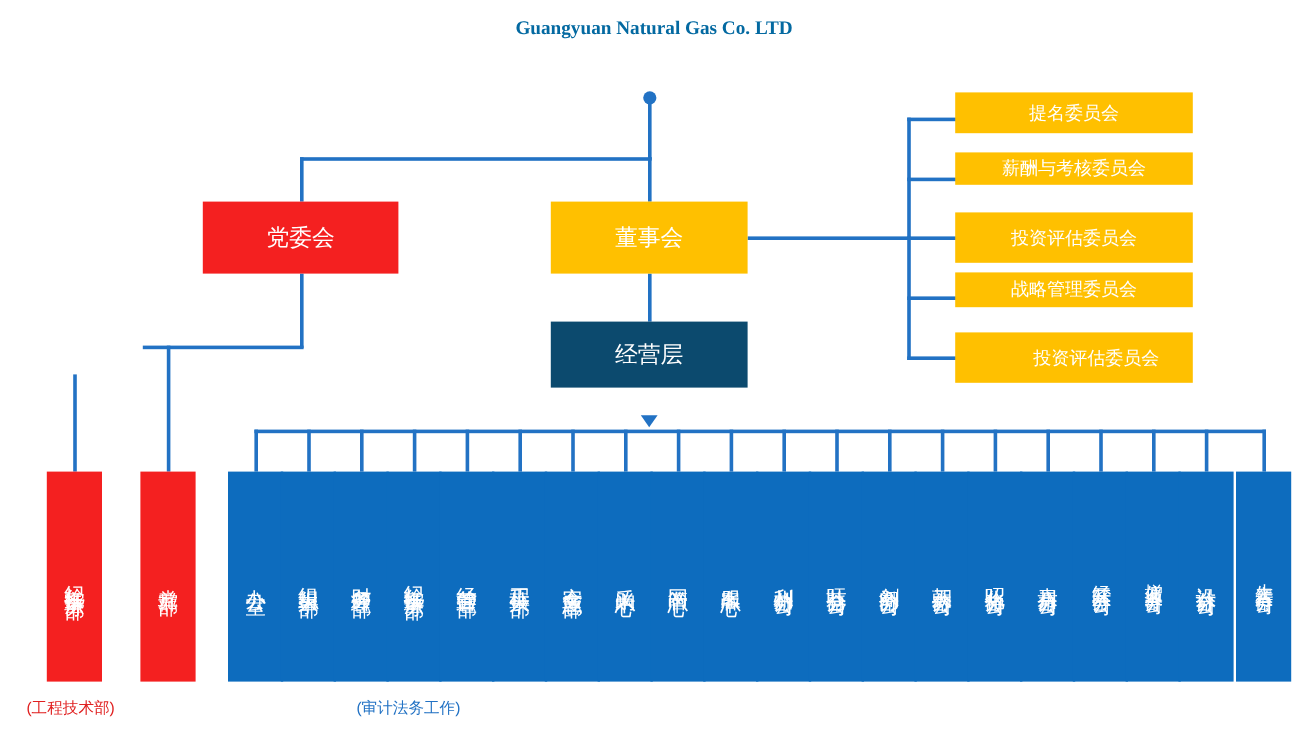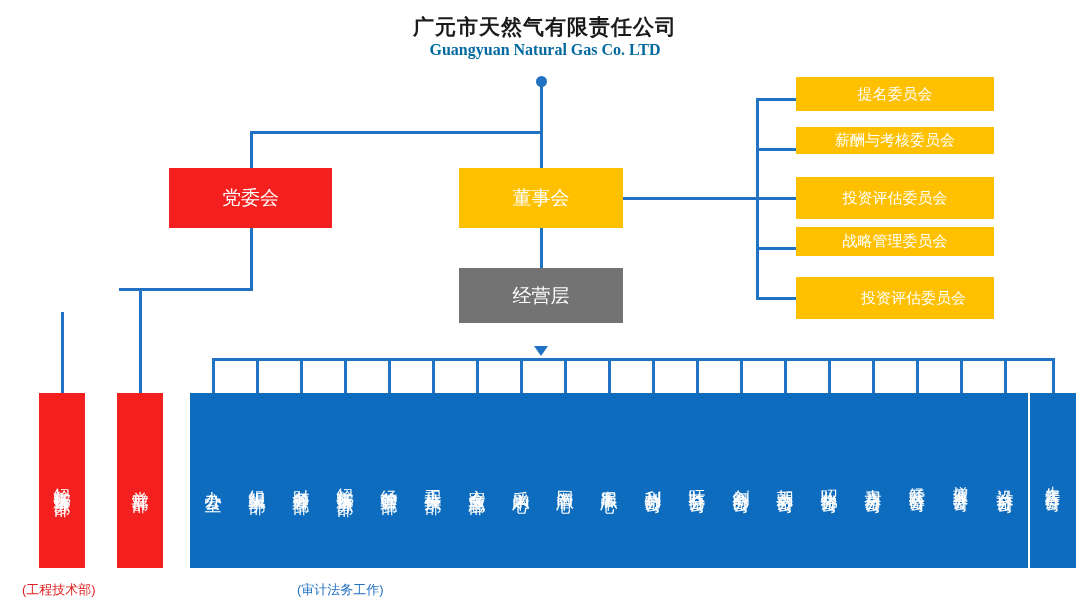--- a/index.html
+++ b/index.html
@@ -27,21 +27,21 @@
   
   .node{
     position:absolute;
     display:flex;align-items:center;justify-content:center;
     color:#ffffff;
     text-align:center;
     box-sizing:border-box;
   }
   .node.red{background:#F42020;}
   .node.gold{background:#FFC000;}
-  .node.blue{background:#737373;}
+  .node.blue{background:#0c4a6e;}
   .node.deepblue{background:#0D6CBE;}
 
   
   .vert{
     writing-mode:vertical-rl;
     text-orientation:upright;
     letter-spacing:2px;
     line-height:1;
   }
 
@@ -64,21 +64,20 @@
   .note{position:absolute;font-size:13px;white-space:nowrap;}
   .note.red{color:#E02020;}
   .note.blue{color:#2272C4;}
 </style>
 </head>
 <body>
 
 <div id="chart">
 
   <div class="title-block">
-    <div class="title-cn">广元市天然气有限责任公司</div>
     <div class="title-en">Guangyuan Natural Gas Co. LTD</div>
   </div>
 
   <div class="dot" style="left:536px;top:76px;"></div>
 
   <div class="ln v" style="left:540px;top:81px;height:52px;"></div>
 
   <div class="ln h" style="left:250px;top:131px;width:293px;"></div>
 
   <div class="ln v" style="left:250px;top:131px;height:37px;"></div>

